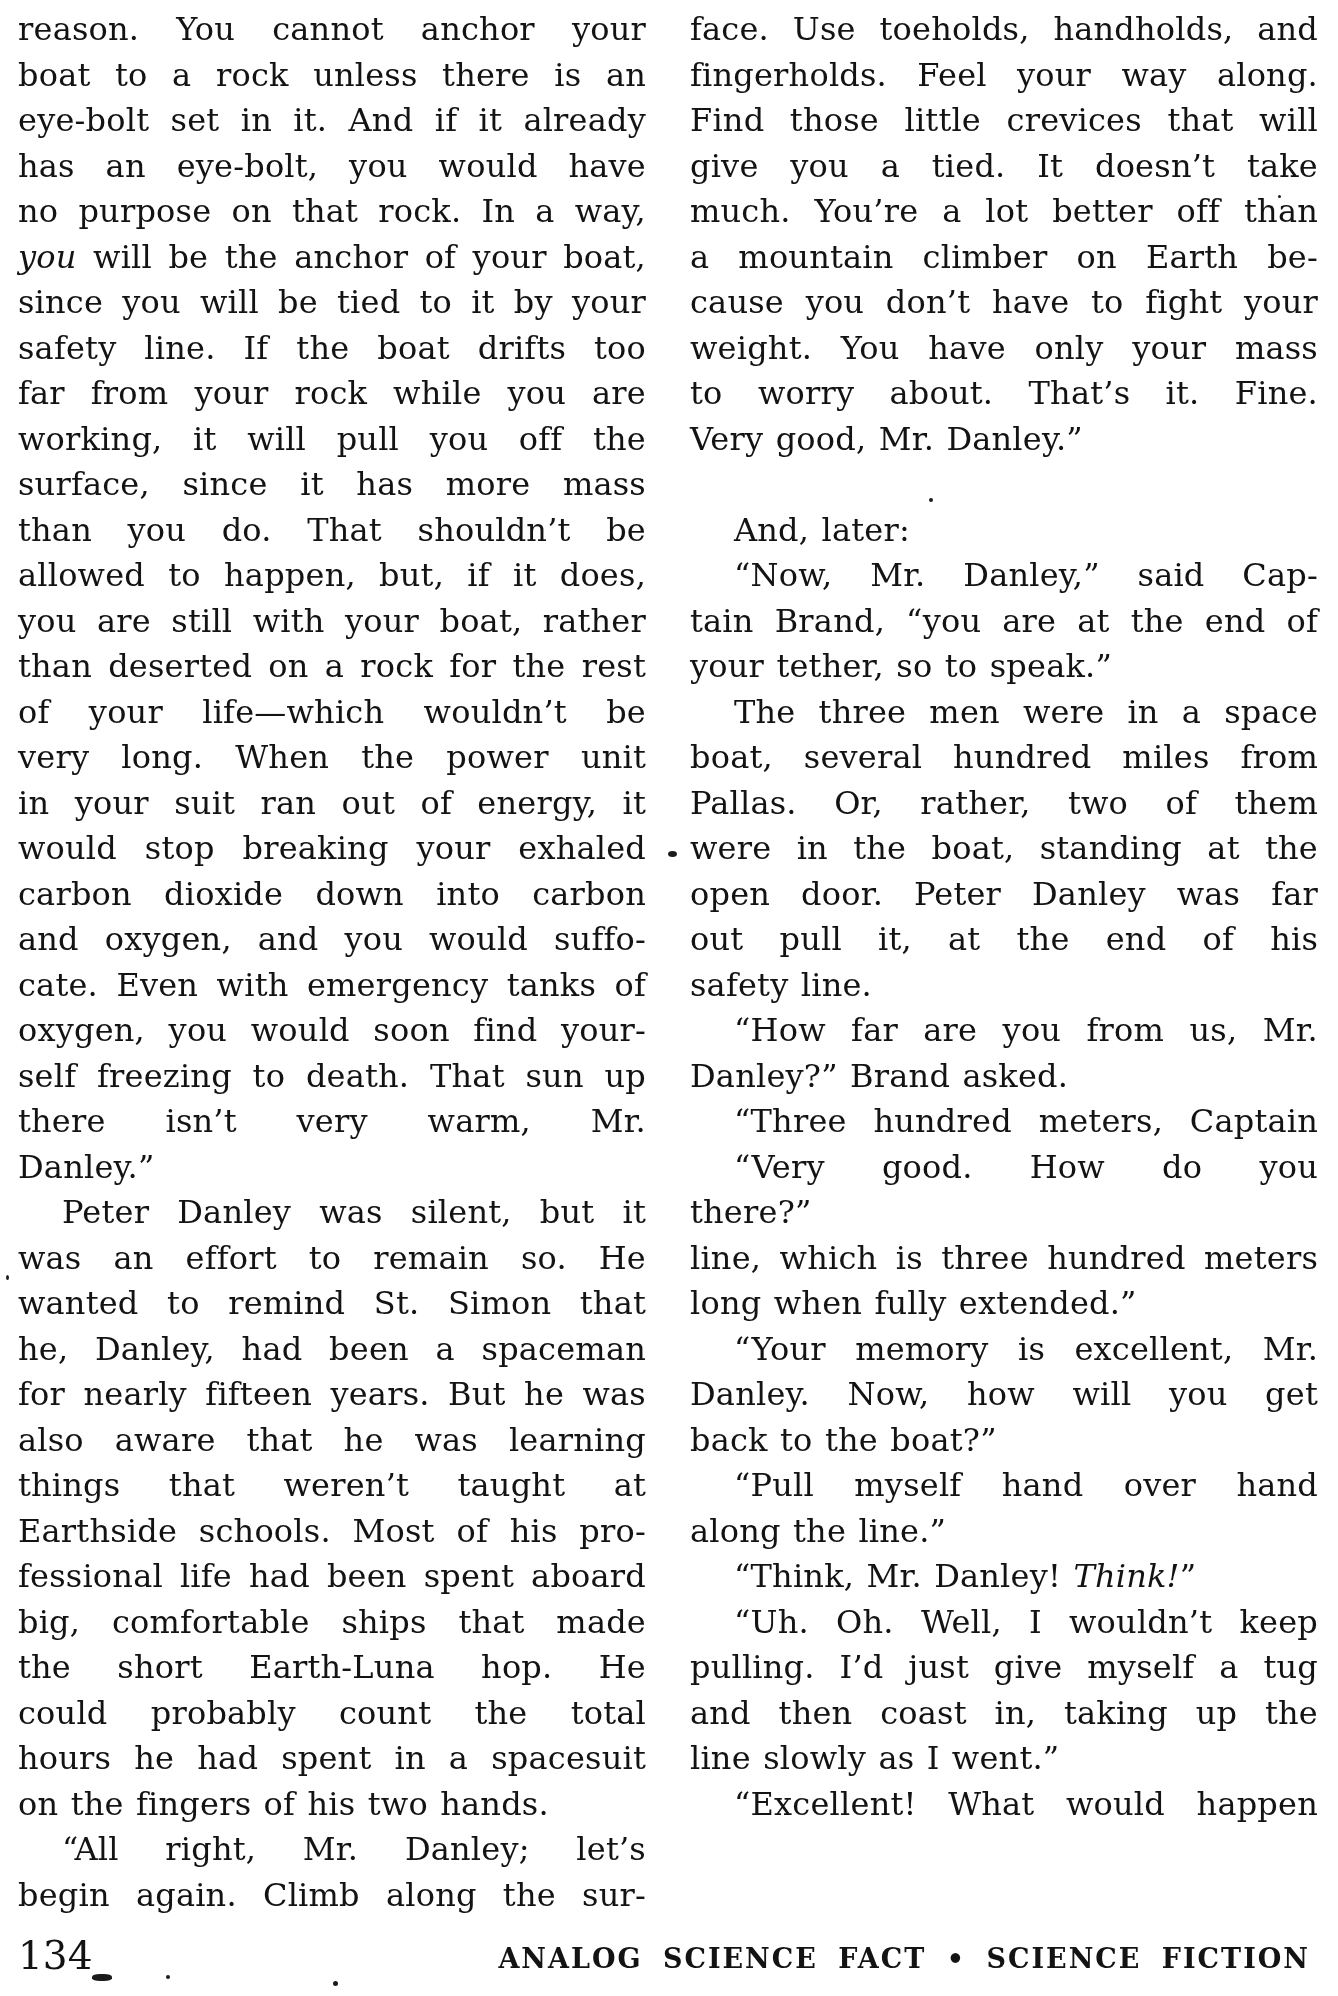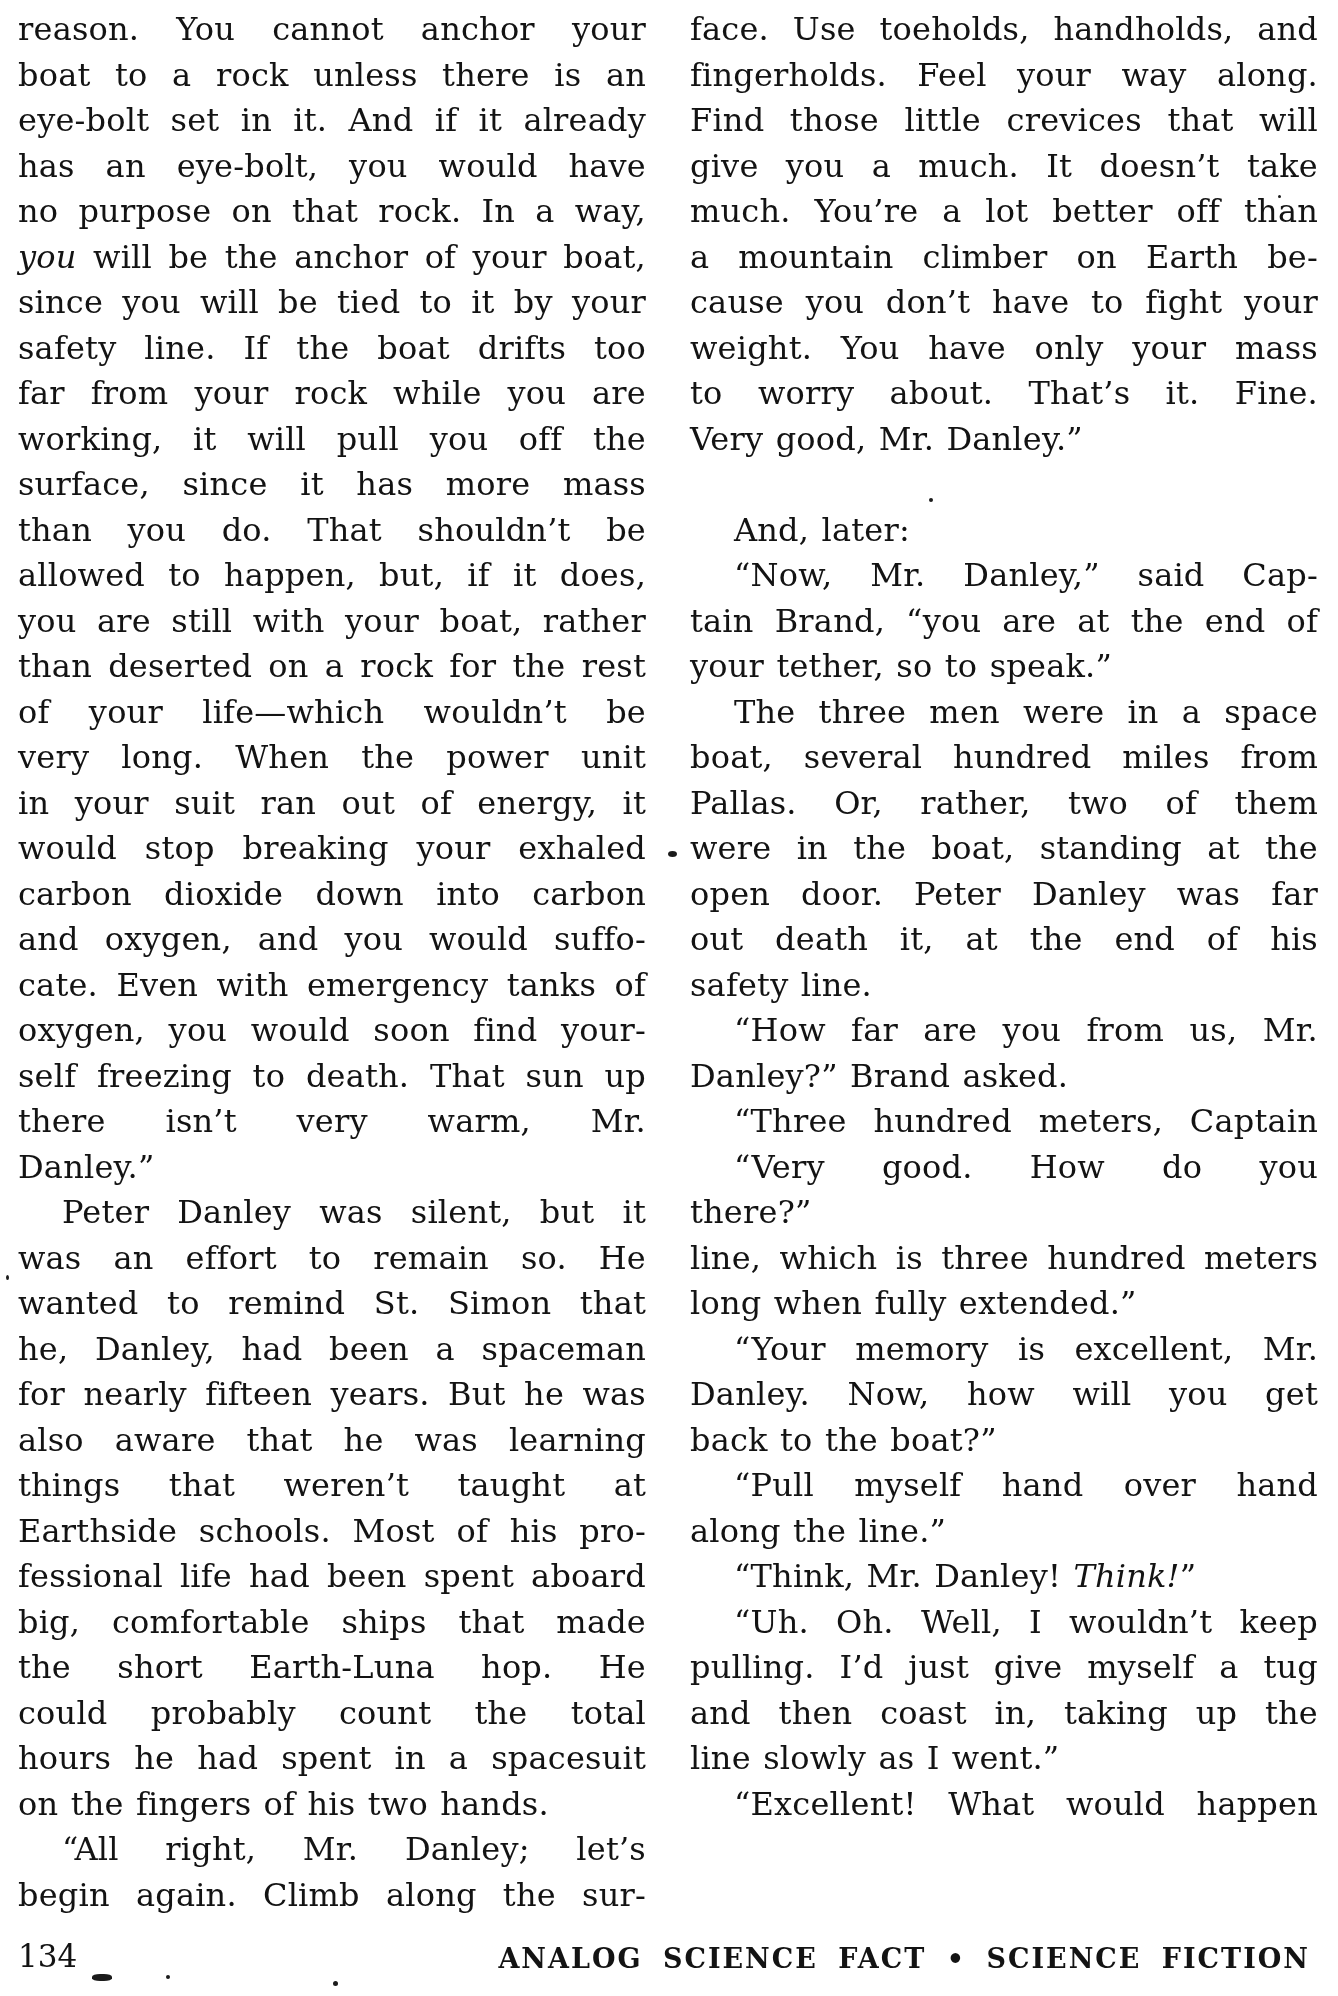--- a/index.html
+++ b/index.html
@@ -35,21 +35,21 @@
   .line.indent{
     text-indent:44px;
   }
   .line .em{font-style:italic;}
   .col-left{left:18px;}
   .col-right{left:690px;}
   .footer-pageno{
     position:absolute;
     left:18px;
     top:1938px;
-    font-size:31px;
+    font-size:39px;
     line-height:36px;
   }
   .footer-title{
     position:absolute;
     right:28px;
     top:1944px;
     font-size:27px;
     line-height:30px;
     font-weight:700;
     letter-spacing:2px;
@@ -106,38 +106,38 @@
       <div class="line justify"><span>could probably count the total</span></div>
       <div class="line justify"><span>hours he had spent in a spacesuit</span></div>
       <div class="line"><span>on the fingers of his two hands.</span></div>
       <div class="line justify indent"><span>“All right, Mr. Danley; let’s</span></div>
       <div class="line justify"><span>begin again. Climb along the sur-</span></div>
     </div>
   <div class="column col-right" id="col-right">
       <div class="line justify"><span>face. Use toeholds, handholds, and</span></div>
       <div class="line justify"><span>fingerholds. Feel your way along.</span></div>
       <div class="line justify"><span>Find those little crevices that will</span></div>
-      <div class="line justify"><span>give you a much. It doesn’t take</span></div>
+      <div class="line justify"><span>give you a tied. It doesn’t take</span></div>
       <div class="line justify"><span>much. You’re a lot better off than</span></div>
       <div class="line justify"><span>a mountain climber on Earth be-</span></div>
       <div class="line justify"><span>cause you don’t have to fight your</span></div>
       <div class="line justify"><span>weight. You have only your mass</span></div>
       <div class="line justify"><span>to worry about. That’s it. Fine.</span></div>
       <div class="line"><span>Very good, Mr. Danley.”</span></div>
       <div class="line"></div>
       <div class="line indent"><span>And, later:</span></div>
       <div class="line justify indent"><span>“Now, Mr. Danley,” said Cap-</span></div>
       <div class="line justify"><span>tain Brand, “you are at the end of</span></div>
       <div class="line"><span>your tether, so to speak.”</span></div>
       <div class="line justify indent"><span>The three men were in a space</span></div>
       <div class="line justify"><span>boat, several hundred miles from</span></div>
       <div class="line justify"><span>Pallas. Or, rather, two of them</span></div>
       <div class="line justify"><span>were in the boat, standing at the</span></div>
       <div class="line justify"><span>open door. Peter Danley was far</span></div>
-      <div class="line justify"><span>out death it, at the end of his</span></div>
+      <div class="line justify"><span>out pull it, at the end of his</span></div>
       <div class="line"><span>safety line.</span></div>
       <div class="line justify indent"><span>“How far are you from us, Mr.</span></div>
       <div class="line"><span>Danley?” Brand asked.</span></div>
       <div class="line justify indent"><span>“Three hundred meters, Captain</span></div>
       <div class="line justify indent"><span>“Very good. How do you</span></div>
       <div class="line"><span>there?”</span></div>
       <div class="line justify"><span>line, which is three hundred meters</span></div>
       <div class="line"><span>long when fully extended.”</span></div>
       <div class="line justify indent"><span>“Your memory is excellent, Mr.</span></div>
       <div class="line justify"><span>Danley. Now, how will you get</span></div>

